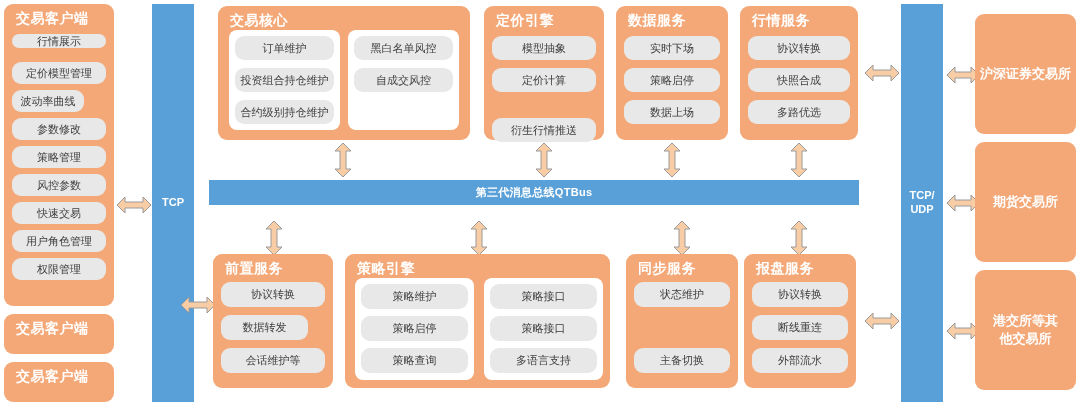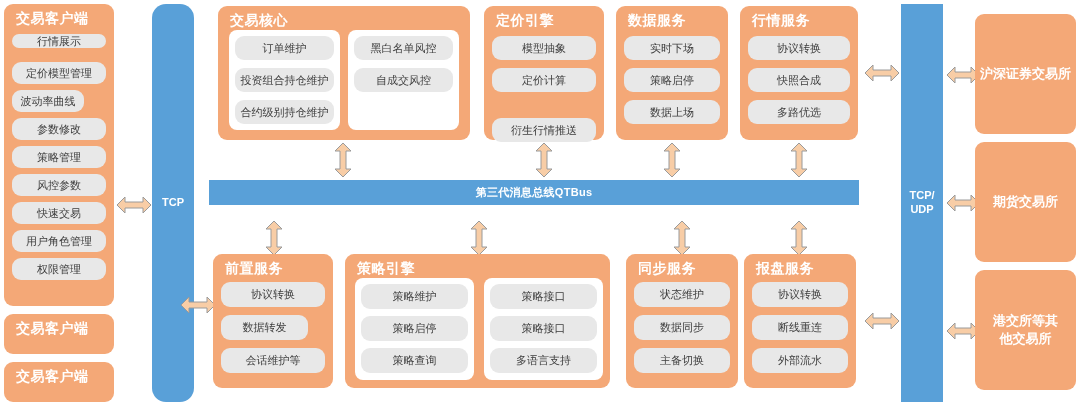--- a/index.html
+++ b/index.html
@@ -132,21 +132,21 @@
   <div class="client-stub" style="left:4px;top:362px;width:110px;height:40px;">
     <div class="grp-title">交易客户端</div>
   </div>
 
   <div class="arrow" style="left:116px;top:194px;width:36px;height:22px;">
     <svg viewBox="0 0 36 22" preserveAspectRatio="none">
       <polygon points="1,11 9,3 9,8 27,8 27,3 35,11 27,19 27,14 9,14 9,19" fill="#f8cda6" stroke="#9a9a9a" stroke-width="1"></polygon>
     </svg>
   </div>
 
-  <div class="blue-col" style="left:152px;top:4px;width:42px;height:398px;border-radius:14px;">
+  <div class="blue-col" style="left:152px;top:4px;width:42px;height:398px;">
     <span>TCP</span>
   </div>
 
   <div class="grp" style="left:218px;top:6px;width:252px;height:134px;">
     <div class="grp-title">交易核心</div>
   </div>
   <div class="subpanel" style="left:229px;top:30px;width:111px;height:100px;"></div>
   <div class="item" style="left:235px;top:36px;width:99px;height:24px;">订单维护</div>
   <div class="item" style="left:235px;top:68px;width:99px;height:24px;">投资组合持仓维护</div>
   <div class="item" style="left:235px;top:100px;width:99px;height:24px;">合约级别持仓维护</div>
@@ -251,21 +251,20 @@
 
   <div class="subpanel" style="left:484px;top:278px;width:119px;height:102px;"></div>
   <div class="item" style="left:490px;top:284px;width:107px;height:25px;">策略接口</div>
   <div class="item" style="left:490px;top:316px;width:107px;height:25px;">策略接口</div>
   <div class="item" style="left:490px;top:348px;width:107px;height:25px;">多语言支持</div>
 
   <div class="grp" style="left:626px;top:254px;width:112px;height:134px;">
     <div class="grp-title">同步服务</div>
   </div>
   <div class="item" style="left:634px;top:282px;width:96px;height:25px;">状态维护</div>
-  <div class="item" style="left:634px;top:315px;width:96px;height:25px;">数据同步</div>
   <div class="item" style="left:634px;top:348px;width:96px;height:25px;">主备切换</div>
 
   <div class="grp" style="left:744px;top:254px;width:112px;height:134px;">
     <div class="grp-title">报盘服务</div>
   </div>
   <div class="item" style="left:752px;top:282px;width:96px;height:25px;">协议转换</div>
   <div class="item" style="left:752px;top:315px;width:96px;height:25px;">断线重连</div>
   <div class="item" style="left:752px;top:348px;width:96px;height:25px;">外部流水</div>
 
   <div class="arrow" style="left:864px;top:310px;width:36px;height:22px;">

